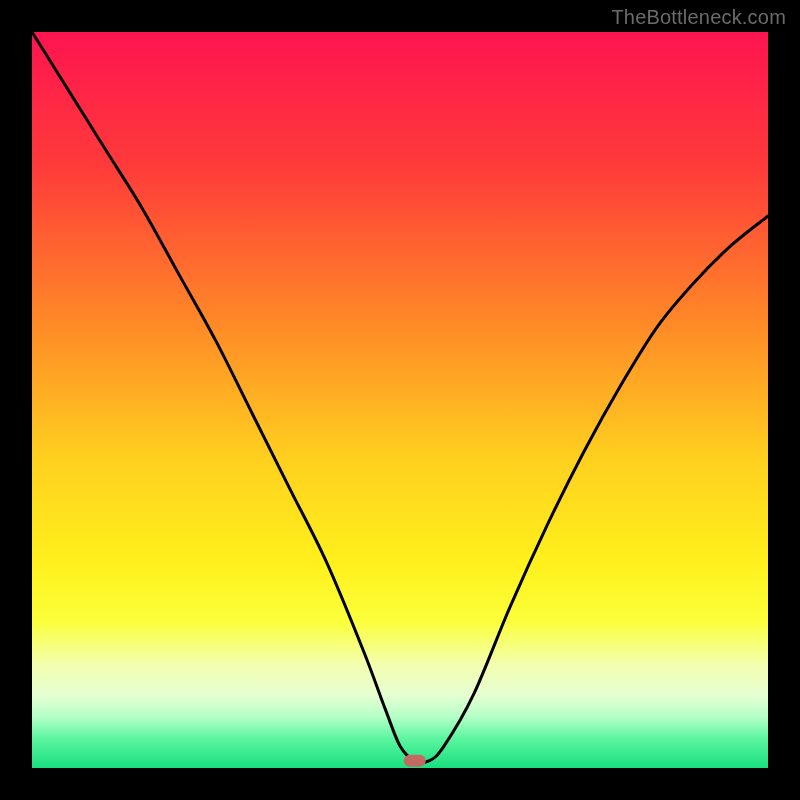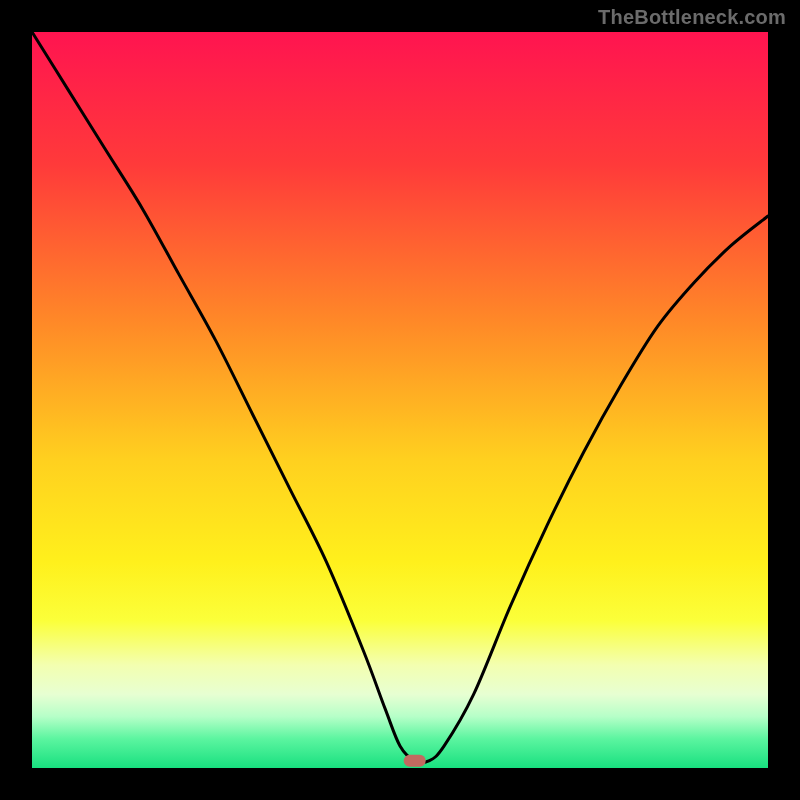--- a/index.html
+++ b/index.html
@@ -25,21 +25,21 @@
     width: 736px;
     height: 736px;
     overflow: hidden;
   }
   .watermark {
     position: absolute;
     top: 6px;
     right: 14px;
     color: #6b6b6b;
     font-size: 20px;
-    font-weight: 700;
+    font-weight: 400;
     letter-spacing: 0.2px;
   }
   svg { display: block; }
 </style>
 </head>
 <body>
 
 <div class="frame">
 
   <div class="watermark">TheBottleneck.com</div>

